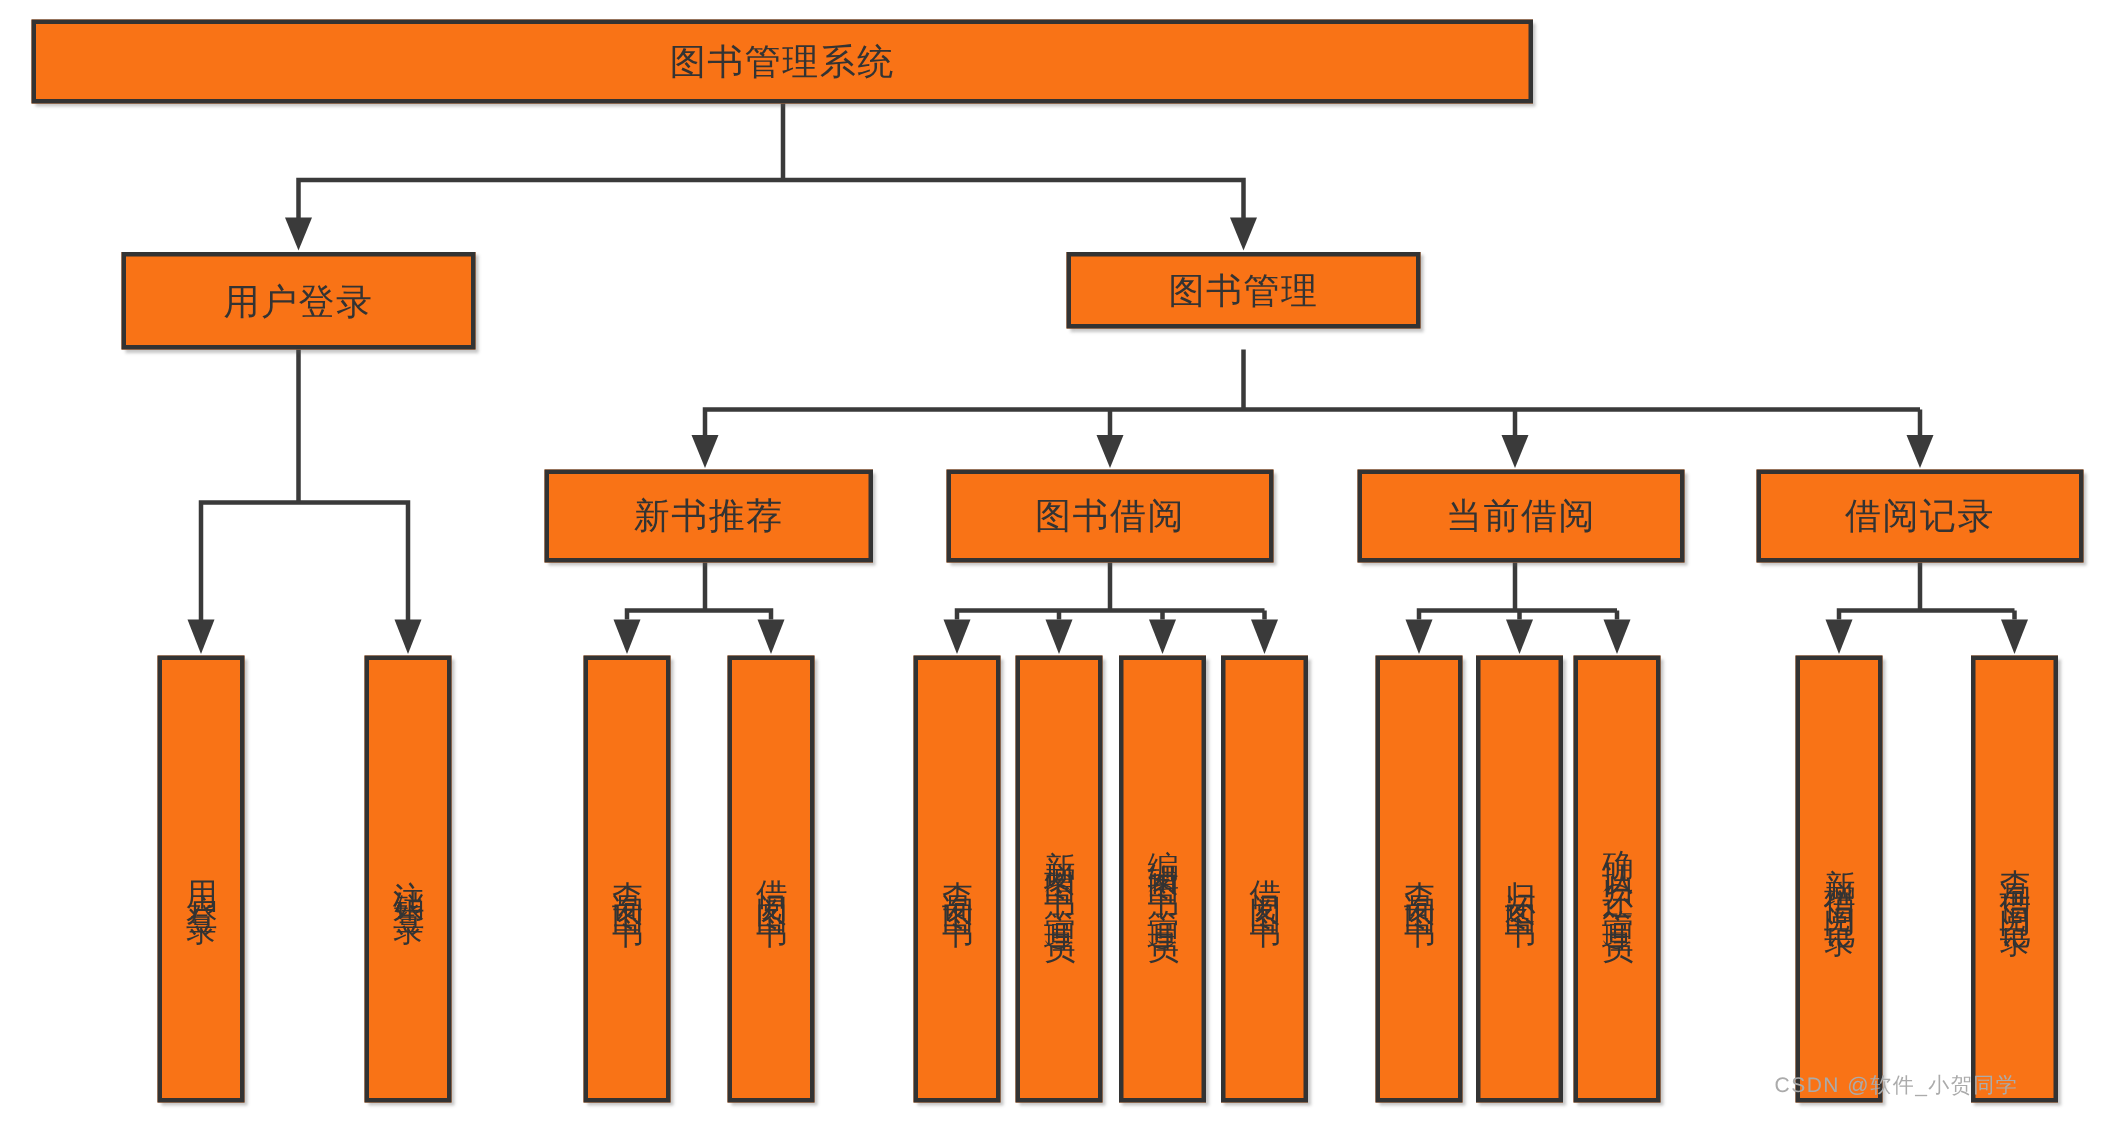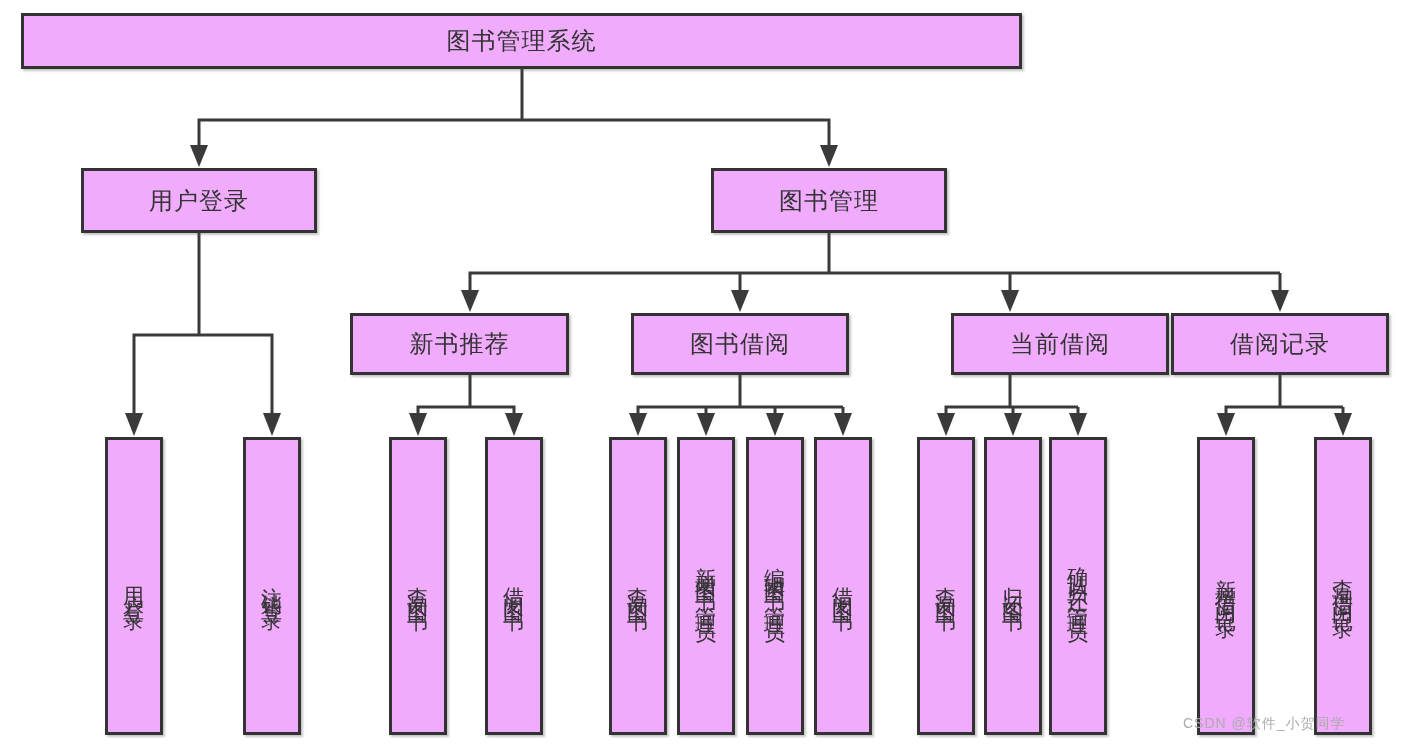--- a/index.html
+++ b/index.html
@@ -19,21 +19,21 @@
     position: absolute;
     left: 0;
     top: 0;
     width: 1405px;
     height: 747px;
     z-index: 1;
   }
   .node {
     position: absolute;
     box-sizing: border-box;
-    background: #f0abfc;
+    background: #f97316;
     border: 3px solid #333333;
     box-shadow: 2px 2px 2px rgba(90,90,90,0.35);
     display: flex;
     align-items: center;
     justify-content: center;
     color: #333333;
     z-index: 2;
   }
   .hlabel {
     font-size: 24px;
@@ -44,25 +44,25 @@
     writing-mode: vertical-rl;
     text-orientation: mixed;
     font-size: 21px;
     letter-spacing: 8px;
     line-height: 1;
     white-space: nowrap;
   }
   
   .n-root            { left: 21px;   top: 13px;  width: 1001px; height: 56px; }
   .n-user-login      { left: 81px;   top: 168px; width: 236px;  height: 65px; }
-  .n-book-mgmt       { left: 711px;  top: 168px; width: 236px;  height: 65px; }
+  .n-book-mgmt       { left: 711px;  top: 168px; width: 236px;  height: 51px; }
   .lvl3              { top: 313px; height: 62px; width: 218px; }
-  .n-new-book-rec    { left: 350px;  width: 219px; }
+  .n-new-book-rec    { left: 363px;  width: 219px; }
   .n-book-borrow     { left: 631px; align-items: center; }
-  .n-current-borrow  { left: 951px; }
+  .n-current-borrow  { left: 905px; }
   .n-borrow-records  { left: 1171px; }
   .leaf              { top: 437px; width: 58px; height: 298px; }
   .l-user-login      { left: 105px; }
   .l-logout          { left: 243px; }
   .l-nbr-query       { left: 389px; }
   .l-nbr-borrow      { left: 485px; }
   .l-bb-query        { left: 609px; }
   .l-bb-add          { left: 677px; }
   .l-bb-edit         { left: 746px; }
   .l-bb-borrow       { left: 814px; }

